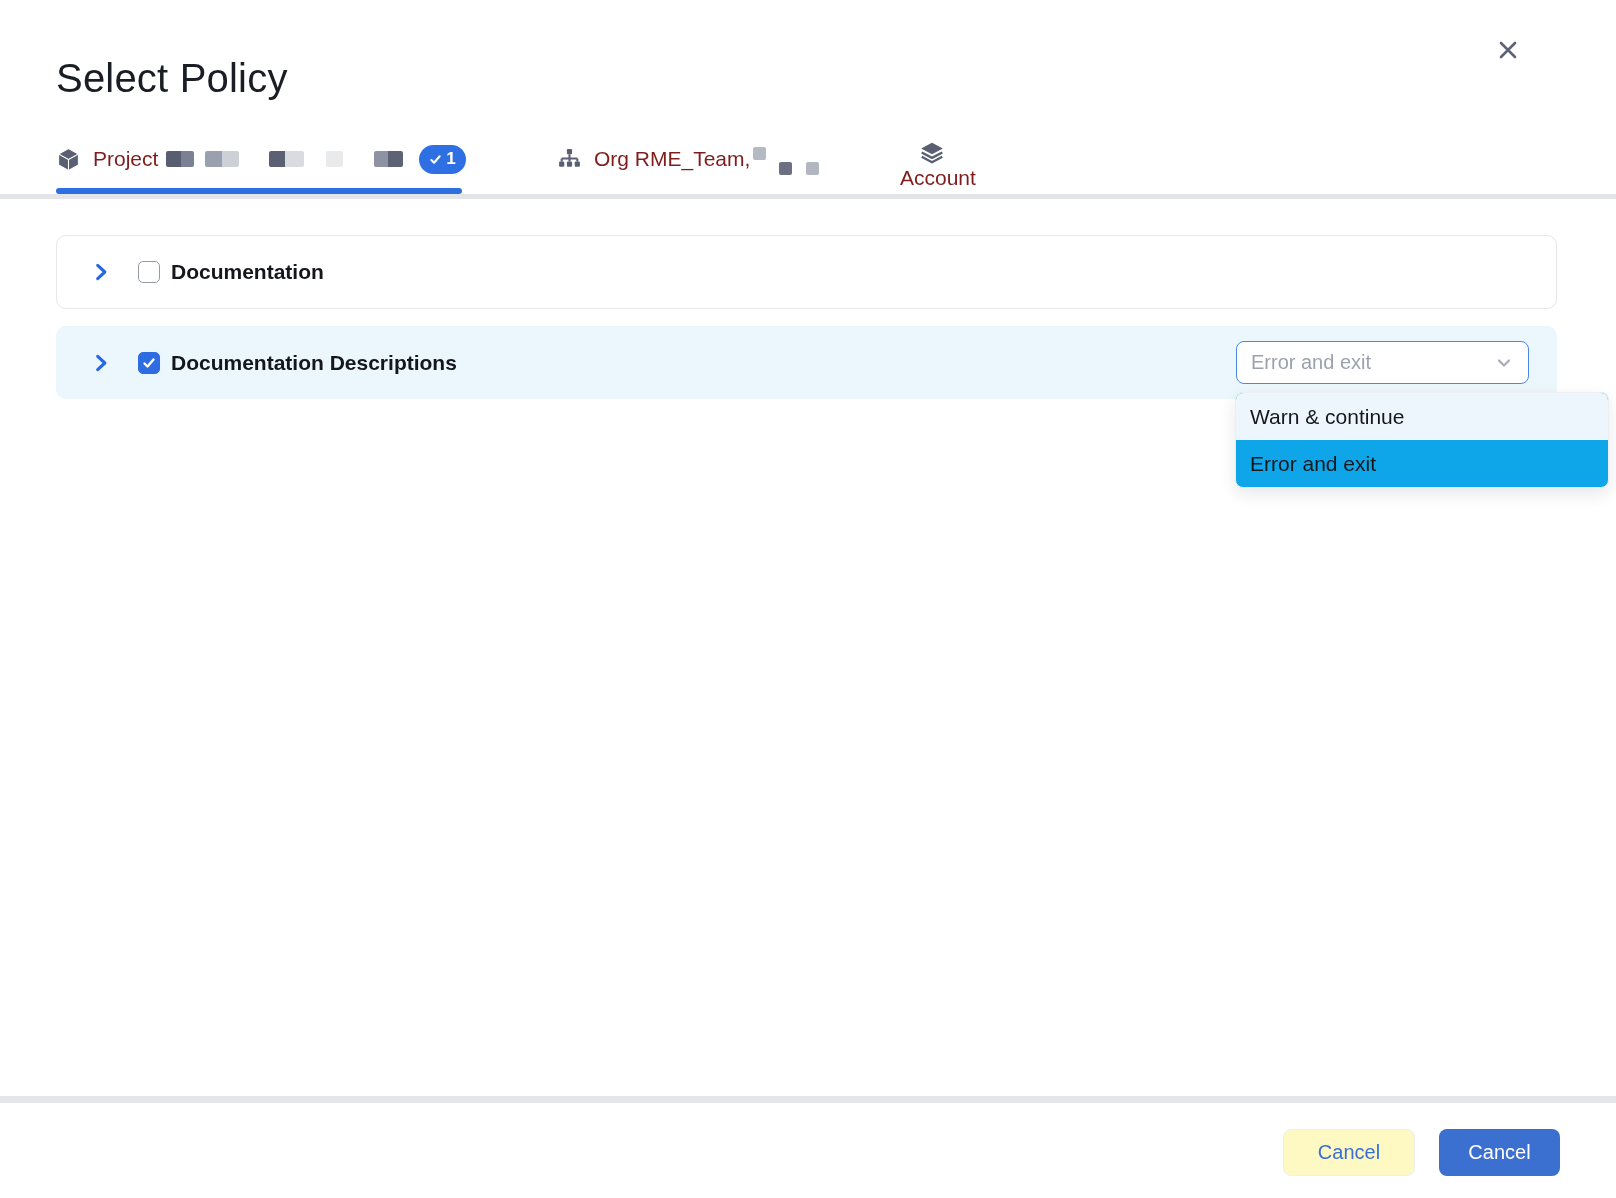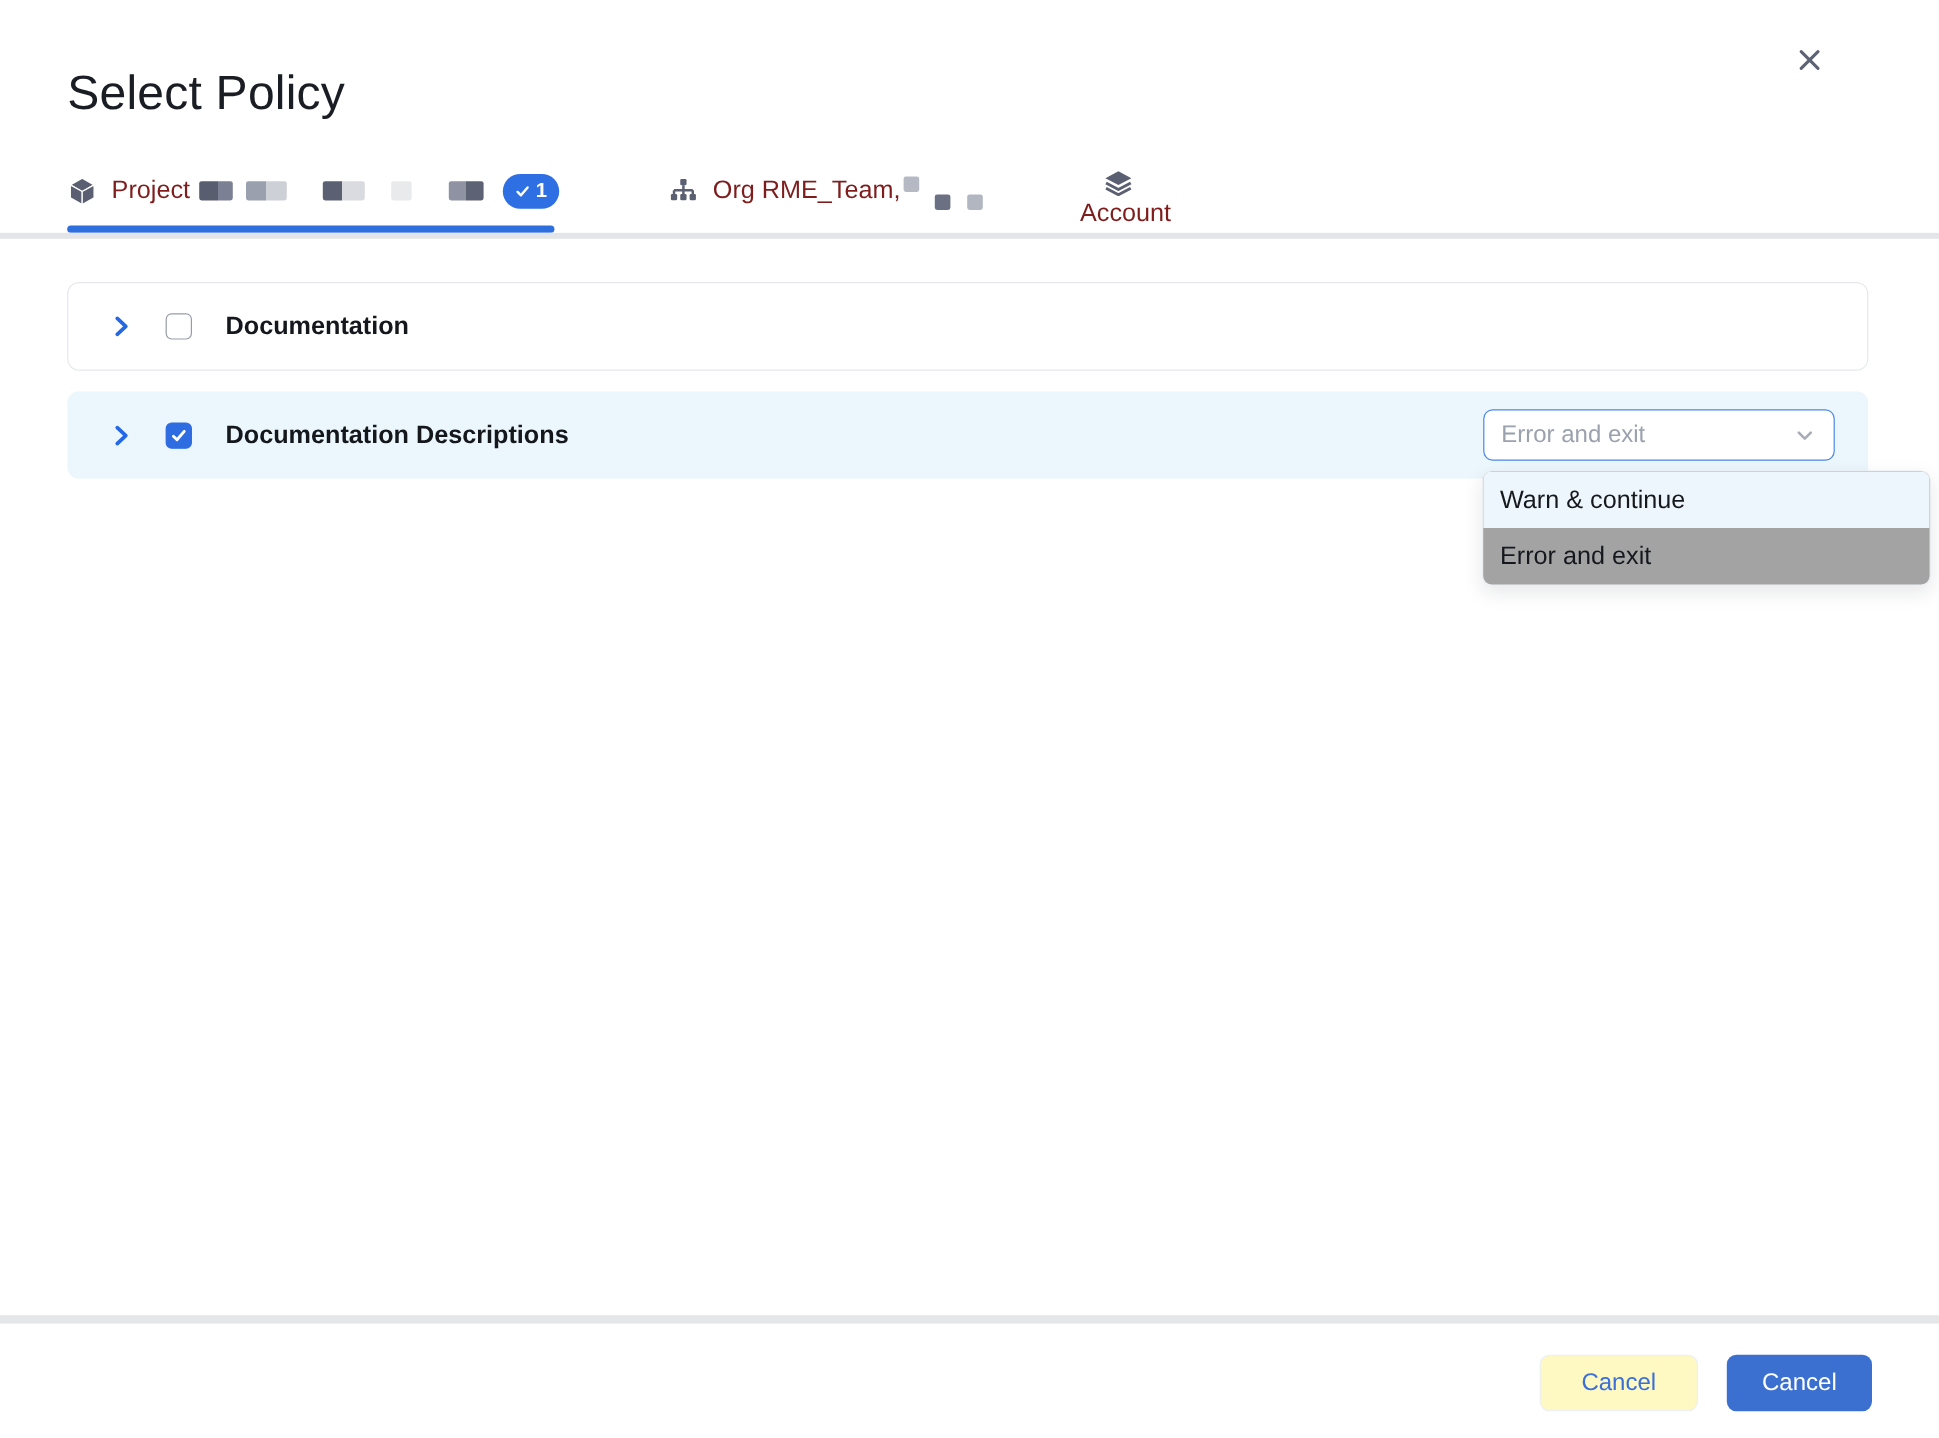--- a/index.html
+++ b/index.html
@@ -36,28 +36,28 @@
   .row{position:absolute;left:56px;width:1501px;border-radius:10px;display:flex;align-items:center;box-sizing:border-box;}
   .row-plain{background:#fff;border:1px solid #e6e8eb;}
   .row-selected{background:#ecf6fd;border:1px solid transparent;}
   .row1{top:235px;height:74px;}
   .row2{top:326px;height:73px;}
   .row3{top:418px;height:73px;}
   .chev{margin-left:33px;display:flex;align-items:center;cursor:pointer;}
   .cbx{margin-left:26px;width:22px;height:22px;border-radius:5px;box-sizing:border-box;display:flex;align-items:center;justify-content:center;cursor:pointer;}
   .cbx-empty{border:1.6px solid #979da7;background:#fff;}
   .cbx-checked{background:#2e6ce2;border:1.6px solid #2e6ce2;}
-  .row-label{margin-left:28px;font-size:21px;font-weight:600;color:#14171c;}
+  .row-label{margin-left:11px;font-size:21px;font-weight:600;color:#14171c;}
 
   
   .select-box{position:absolute;left:1179px;top:14px;width:293px;height:43px;background:#fff;border:1px solid #4a87e8;border-radius:8px;display:flex;align-items:center;justify-content:space-between;padding:0 14px;box-sizing:border-box;cursor:pointer;}
   .select-value{font-size:20px;color:#9ba2ae;}
 
   
-  .dropdown{position:absolute;left:1235px;top:392px;width:372px;background:#a3a3a3;border:1px solid #eceef1;border-radius:8px;box-shadow:0 6px 16px rgba(20,30,50,.10);z-index:5;overflow:hidden;}
+  .dropdown{position:absolute;left:1235px;top:392px;width:372px;background:#0ea5e9;border:1px solid #eceef1;border-radius:8px;box-shadow:0 6px 16px rgba(20,30,50,.10);z-index:5;overflow:hidden;}
   .option{height:47px;display:flex;align-items:center;padding-left:14px;font-size:21px;color:#15181d;cursor:pointer;}
   .option-highlight{background:#edf6fc;}
 
   
   .footer-divider{position:absolute;left:0;top:1096px;width:1616px;height:7px;background:#e5e6e8;}
   .btn{position:absolute;top:1129px;height:47px;border-radius:8px;font-size:20px;display:flex;align-items:center;justify-content:center;cursor:pointer;box-sizing:border-box;border:none;}
   .btn-cancel{left:1283px;width:132px;background:#fef9c3;border:1px solid #edeff2;color:#3a6fd8;}
   .btn-apply{left:1439px;width:121px;background:#3c70d0;color:#ffffff;font-weight:500;}
 </style>
 </head>

